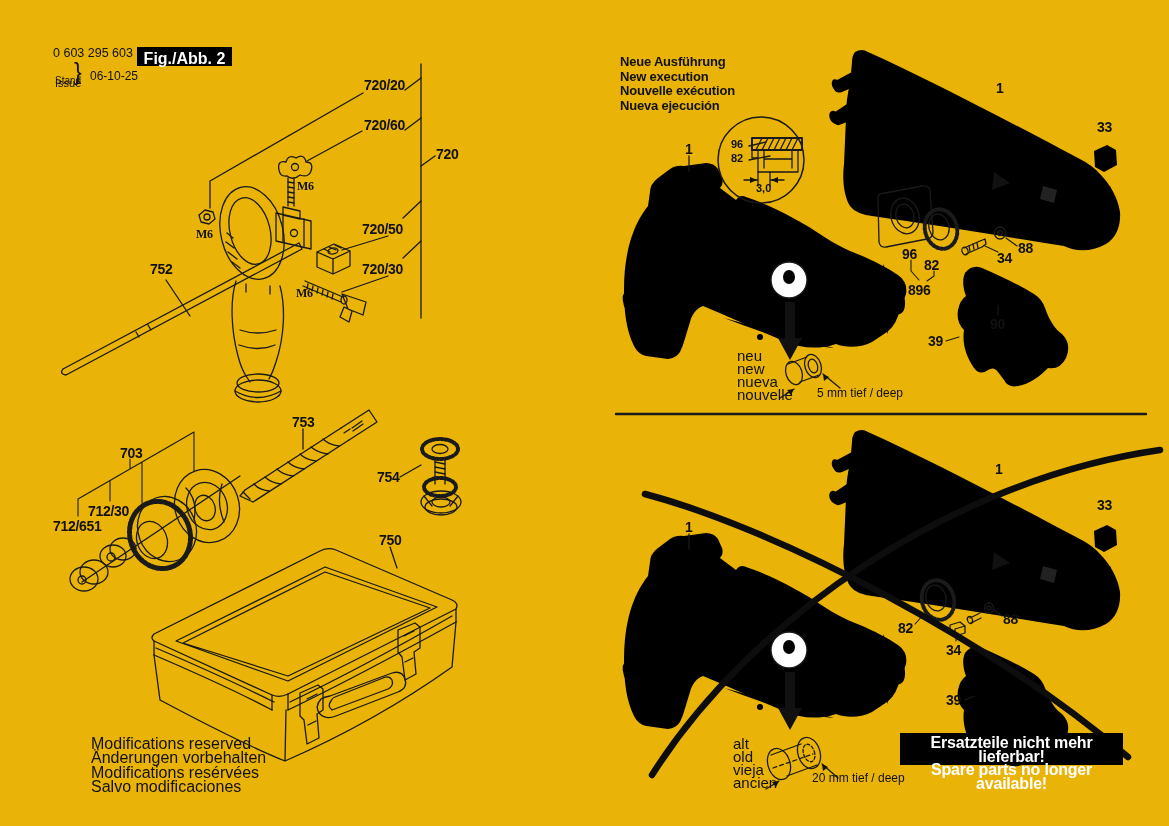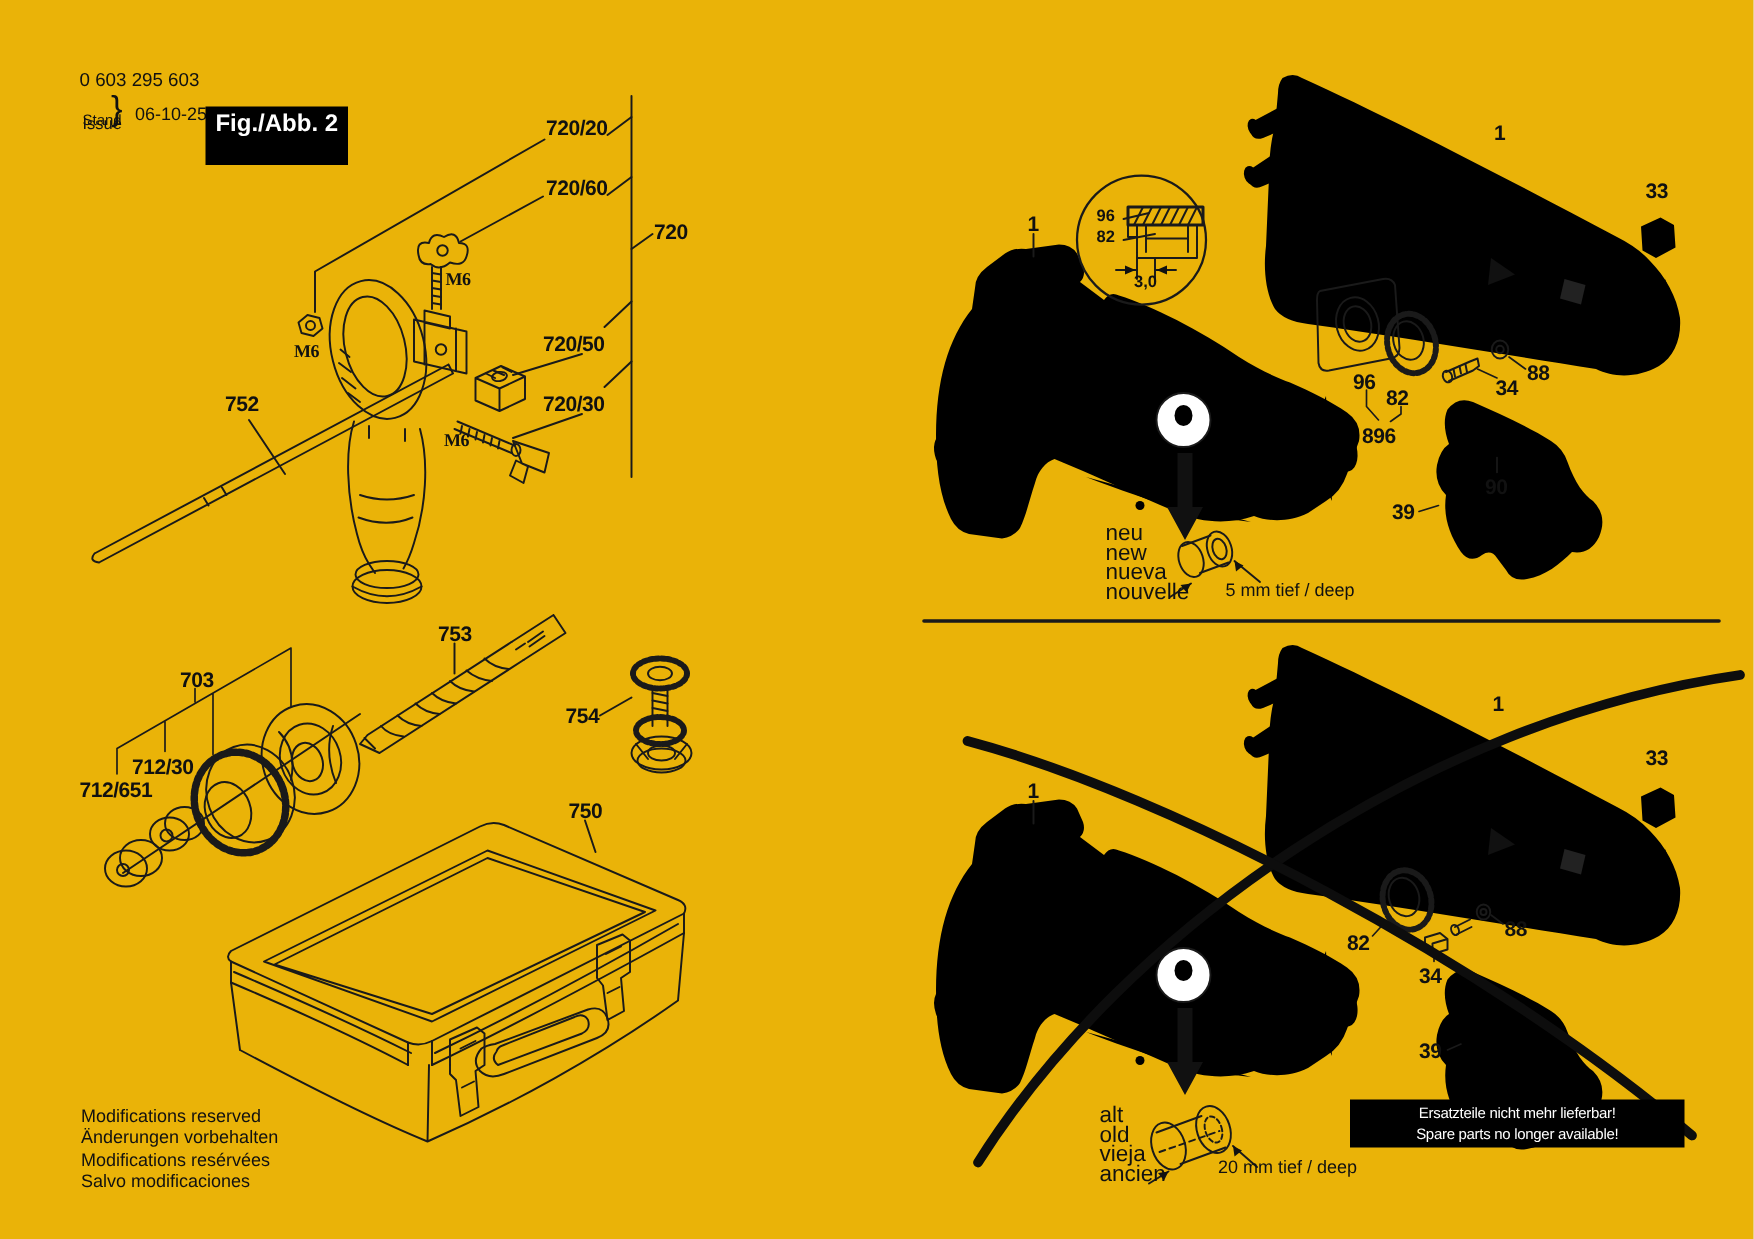--- a/index.html
+++ b/index.html
@@ -11,26 +11,26 @@
   .lead path{stroke-width:1.1;}
   .fillb{fill:#111 !important;stroke:none !important;}
   .xline path{stroke-width:6.5;stroke:#0d0d0d;}
   .divider path{stroke-width:2.4;}
   .lbl{position:absolute;font-weight:bold;font-size:14px;letter-spacing:-.3px;white-space:nowrap;}
   .sm{font-size:12px;font-family:Liberation Serif, serif;}
   .xs{font-size:11px;letter-spacing:0;}
   .rg{font-weight:normal;font-size:12px;letter-spacing:0;}
   .hd{position:absolute;font-weight:bold;font-size:13px;line-height:14.6px;white-space:nowrap;letter-spacing:-.2px;}
   .plug{position:absolute;font-weight:normal;font-size:15px;line-height:13px;white-space:nowrap;}
-  .notes{position:absolute;font-size:12px;line-height:14.4px;white-space:nowrap;}
+  .notes{position:absolute;font-size:16px;line-height:14.4px;white-space:nowrap;margin-left:37px;}
   .meta{position:absolute;white-space:nowrap;}
-  .figbox{position:absolute;left:137px;top:71px;width:95px;height:39px;background:#000;color:#fff;
+  .figbox{position:absolute;left:137px;top:47px;width:95px;height:19px;background:#000;color:#fff;
           font-weight:bold;font-size:16px;text-align:center;line-height:23px;letter-spacing:0;}
   .warnbox{position:absolute;left:900px;top:733px;width:223px;height:32px;background:#000;color:#fff;
-           font-weight:normal;font-size:10px;line-height:13.5px;text-align:center;padding-top:3px;
+           font-weight:bold;font-size:16px;line-height:13.5px;text-align:center;padding-top:3px;
            box-sizing:border-box;letter-spacing:-.2px;}
   .brace{position:absolute;left:74px;top:59px;font-size:23px;font-weight:normal;}
 </style>
 </head>
 <body>
 
 <div id="stage">
 
 <svg width="1169" height="826" viewBox="0 0 1169 826">
 <defs>
@@ -301,20 +301,26 @@
 <div class="lbl" style="left:377px;top:469px">754</div>
 <div class="lbl" style="left:379px;top:532px">750</div>
 
 <div class="notes" style="left:54px;top:737px">
   <div>Modifications reserved</div>
   <div>Änderungen vorbehalten</div>
   <div>Modifications resérvées</div>
   <div>Salvo modificaciones</div>
 </div>
 
+<div class="hd" style="left:620px;top:55px">
+  <div>Neue Ausführung</div>
+  <div>New execution</div>
+  <div>Nouvelle exécution</div>
+  <div>Nueva ejecución</div>
+</div>
 
 <div class="lbl" style="left:685px;top:141px">1</div>
 <div class="lbl" style="left:996px;top:80px">1</div>
 <div class="lbl" style="left:1097px;top:119px">33</div>
 <div class="lbl" style="left:902px;top:246px">96</div>
 <div class="lbl" style="left:924px;top:257px">82</div>
 <div class="lbl" style="left:908px;top:282px">896</div>
 <div class="lbl" style="left:997px;top:250px">34</div>
 <div class="lbl" style="left:1018px;top:240px">88</div>
 <div class="lbl" style="left:990px;top:316px">90</div>

